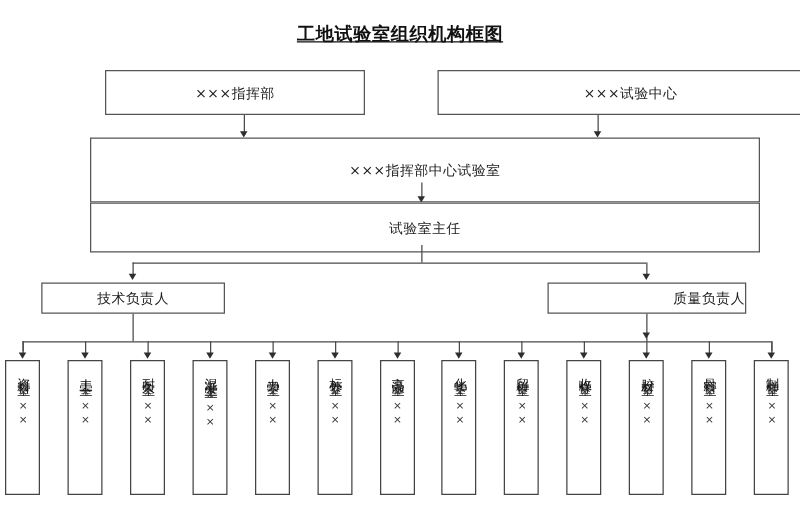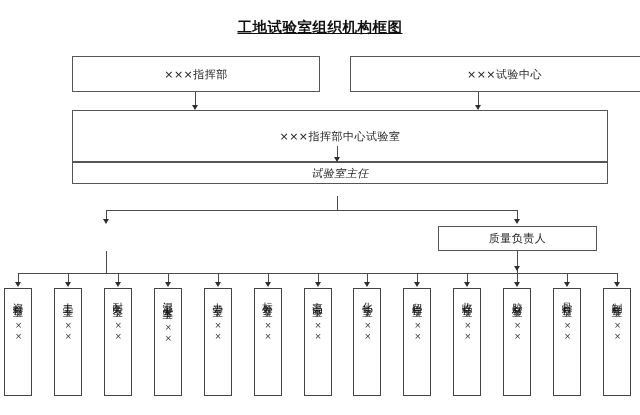--- a/index.html
+++ b/index.html
@@ -100,54 +100,57 @@
     border-top: 5px solid #2e2e2e;
   }
 </style>
 </head>
 <body>
 
 <div id="canvas">
 
   <div class="chart-title">工地试验室组织机构框图</div>
 
-  <div class="node h" style="left:72px; top:56px; width:248px; height:36px;">
+  <div class="node h" style="left:84px; top:56px; width:208px; height:36px;">
     <span>×××指挥部</span>
   </div>
 
   <div class="node h" style="left:350px; top:56px; width:309px; height:36px;">
     <span>×××试验中心</span>
   </div>
 
   <div class="vline" style="left:195px; top:92px; height:16px;"></div>
   <div class="arrow" style="left:192px; top:105px;"></div>
 
   <div class="vline" style="left:478px; top:92px; height:16px;"></div>
   <div class="arrow" style="left:475px; top:105px;"></div>
 
   <div class="node h" style="left:72px; top:110px; width:536px; height:52px;">
     <span>×××指挥部中心试验室</span>
   </div>
 
   <div class="vline" style="left:337px; top:146px; height:14px;"></div>
   <div class="arrow" style="left:334px; top:157px;"></div>
 
-  <div class="node h" style="left:72px; top:162px; width:536px; height:22px;font-style:italic;">
+  <div class="node h" style="left:72px; top:162px; width:536px; height:40px;">
     <span>试验室主任</span>
   </div>
 
   <div class="vline" style="left:337px; top:196px; height:14px;"></div>
   <div class="hline" style="left:106px; top:210px; width:411px;"></div>
   <div class="vline" style="left:106px; top:210px; height:11px;"></div>
   <div class="arrow" style="left:103px; top:219px;"></div>
   <div class="vline" style="left:517px; top:210px; height:11px;"></div>
   <div class="arrow" style="left:514px; top:219px;"></div>
 
-
-  <div class="node h" style="left:438px; top:226px; width:159px; height:25px;">
+  <div class="node h" style="left:33px; top:226px; width:147px; height:25px;">
+    <span>技术负责人</span>
+  </div>
+
+  <div class="node h" style="left:438px; top:226px; width:159px; height:25px;justify-content:flex-end;">
     <span>质量负责人</span>
   </div>
 
   <div class="vline" style="left:106px; top:251px; height:22px;"></div>
   <div class="vline" style="left:517px; top:251px; height:22px;"></div>
   <div class="arrow" style="left:514px; top:266px;"></div>
 
   <div class="hline" style="left:18px; top:273px; width:599px;"></div>
   <div class="vline" style="left:18px; top:273px; height:8px;"></div>
   <div class="vline" style="left:617px; top:273px; height:8px;"></div>

